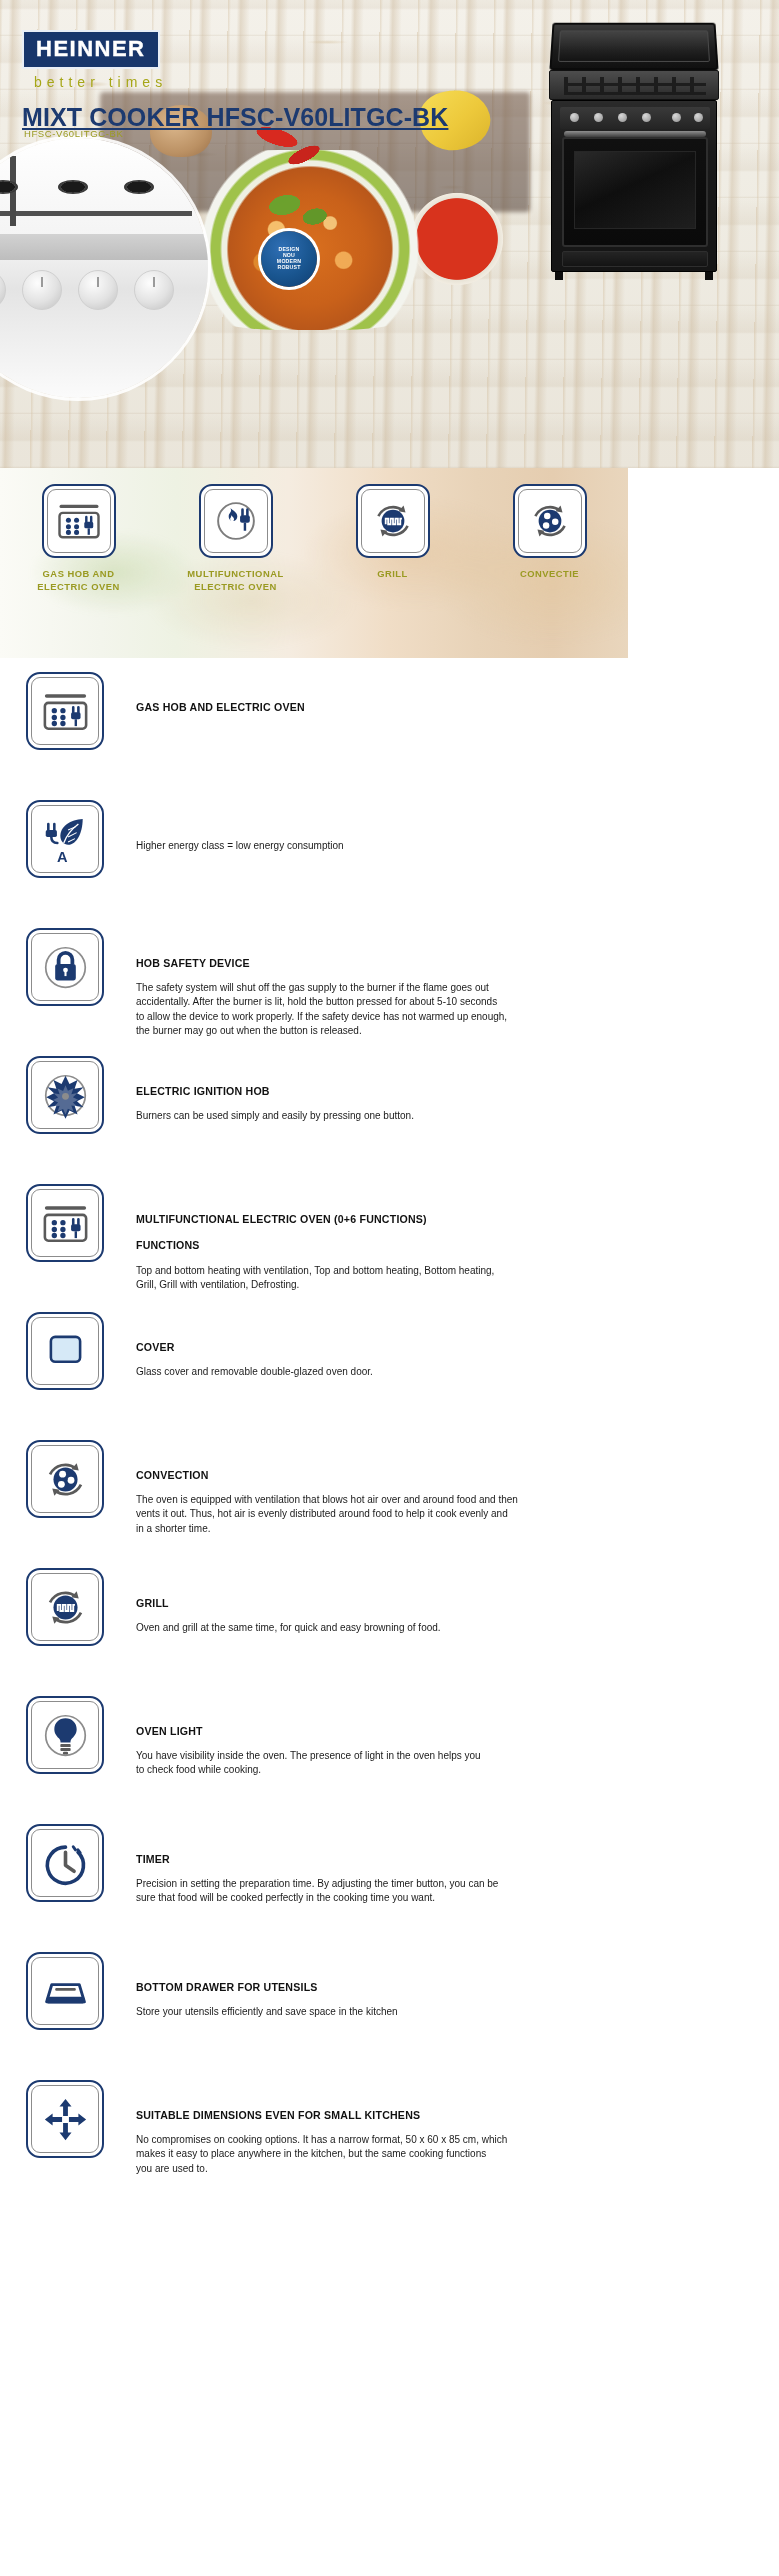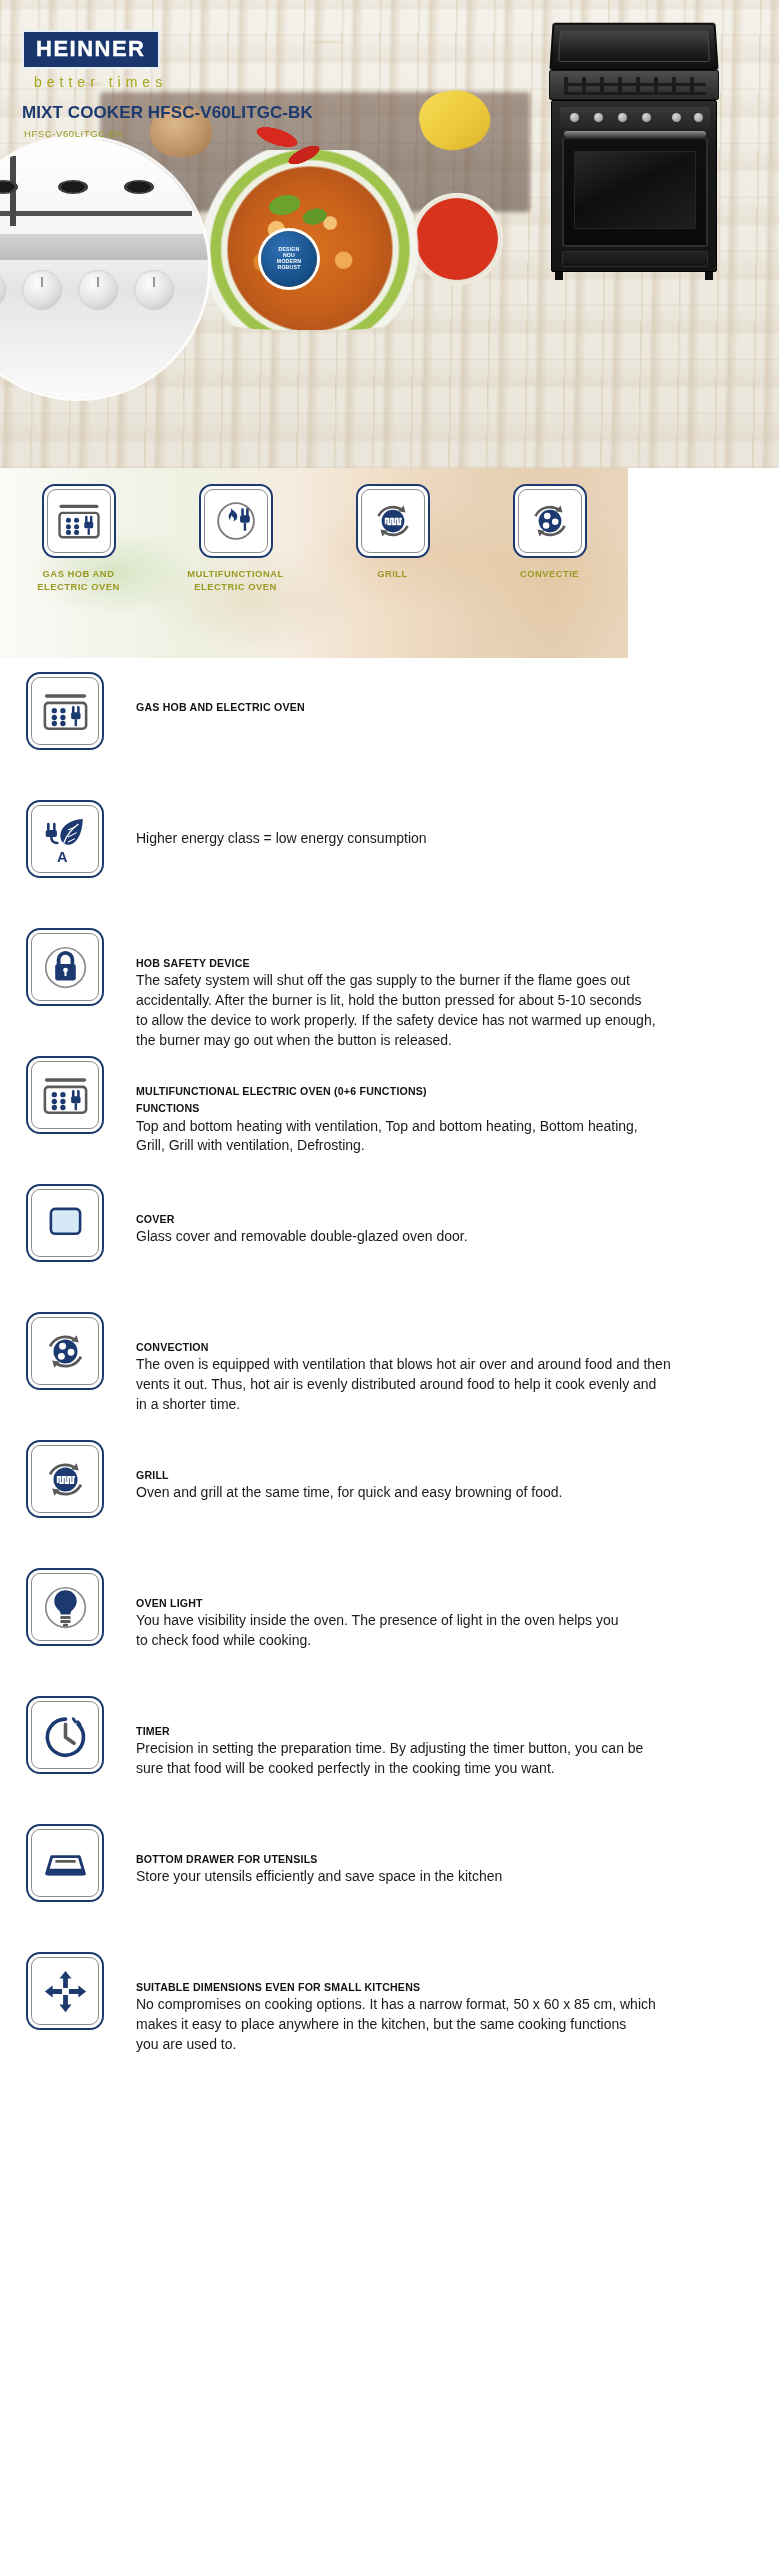--- a/index.html
+++ b/index.html
@@ -232,22 +232,23 @@
     font-family:"Liberation Sans", sans-serif; line-height:1;
     -webkit-text-stroke: 0.4px #fff;
   }
   .tagline {
     position:absolute; left:34px; top:74px;
     color:#a6a617; font-size:14px; letter-spacing:5px;
     font-family:"Liberation Sans", sans-serif;
   }
   .hero-title {
     position:absolute; left:22px; top:103px;
-    color:#1c3a70; font-weight:bold; font-size:17px; letter-spacing:0.1px;
+    color:#1c3a70; font-weight:bold; font-size:25px; letter-spacing:0.1px;
     white-space:nowrap;
+    text-decoration:underline;
   }
   .hero-sku {
     position:absolute; left:24px; top:128px;
     color:#9a9a22; font-size:9.5px; letter-spacing:0.6px;
   }
 
   
   .strip {
     position:relative; width:628px; height:190px; overflow:hidden;
     background:
@@ -296,26 +297,26 @@
   }
   .frow .ficon { flex:0 0 96px; display:flex; justify-content:flex-start; }
   .frow .ficon .ibox { width:78px; height:78px; border-radius:14px; }
   .frow .ficon .ibox svg { width:55px; height:55px; }
   .ftext { flex:1; padding-left:14px; padding-top:28px; }
   .ftitle {
     font-weight:bold; font-size:10.6px; color:#111; letter-spacing:0.2px;
     line-height:1.35;
   }
   .fdesc {
-    font-size:14px; color:#1a1a1a; line-height:1.42; margin-top:1px;
+    font-size:10px; color:#1a1a1a; line-height:1.42; margin-top:11px;
     white-space:pre-line;
   }
   .fsub {
     font-weight:bold; font-size:10.6px; color:#111; letter-spacing:0.2px;
-    line-height:1.35; margin-top:3px;
+    line-height:1.35; margin-top:12px;
   }
 </style>
 </head>
 <body>
 
 <div class="page">
 
   <div class="hero">
     <div class="hero-speckle"></div>
     <div class="hero-dark-counter"></div>
@@ -513,20 +514,36 @@
         </div>
       <div class="ftext">
         <div class="ftitle">HOB SAFETY DEVICE</div>
         <div class="fdesc">The safety system will shut off the gas supply to the burner if the flame goes out
 accidentally. After the burner is lit, hold the button pressed for about 5-10 seconds
 to allow the device to work properly. If the safety device has not warmed up enough,
 the burner may go out when the button is released.</div>
       </div>
     </div>
 
+    <div class="frow">
+      <div class="ficon">
+          <div class="ibox">
+        <svg viewBox="0 0 64 64">
+          <circle cx="32" cy="32" r="23" fill="none" stroke="#8c8c8c" stroke-width="2"></circle>
+          <path d="M32 9l4.6 9.6L46 14l-3.4 10 10.4-1.6-7.6 7 9 4.6-9 4.6 7.6 7L42.6 44 46 54l-9.4-4.6L32 59l-4.6-9.6L18 54l3.4-10-10.4 1.6 7.6-7-9-4.6 9-4.6-7.6-7L21.4 24 18 14l9.4 4.6z" fill="#1c3a70"></path>
+          <path d="M32 20l2.8 6.6 6.4-3-2.4 6.8 7-1.2-5.2 4.8 6 3-6 3 5.2 4.8-7-1.2 2.4 6.8-6.4-3L32 54l-2.8-6.4-6.4 3 2.4-6.8-7 1.2 5.2-4.8-6-3 6-3-5.2-4.8 7 1.2-2.4-6.8 6.4 3z" fill="#ffffff" opacity=".25"></path>
+          <circle cx="32" cy="33" r="4" fill="#8c8c8c"></circle>
+        </svg>
+          </div>
+        </div>
+      <div class="ftext">
+        <div class="ftitle">ELECTRIC IGNITION HOB</div>
+        <div class="fdesc">Burners can be used simply and easily by pressing one button.</div>
+      </div>
+    </div>
 
     <div class="frow">
       <div class="ficon">
           <div class="ibox">
         <svg viewBox="0 0 64 64">
           <rect x="8" y="12" width="48" height="4" rx="2" fill="#5a5a5a"></rect>
           <rect x="8" y="22" width="48" height="30" rx="4" fill="none" stroke="#5a5a5a" stroke-width="3"></rect>
           <circle cx="19" cy="31" r="3.1" fill="#1c3a70"></circle>
               <circle cx="29" cy="31" r="3.1" fill="#1c3a70"></circle>
           <circle cx="19" cy="39" r="3.1" fill="#1c3a70"></circle>

